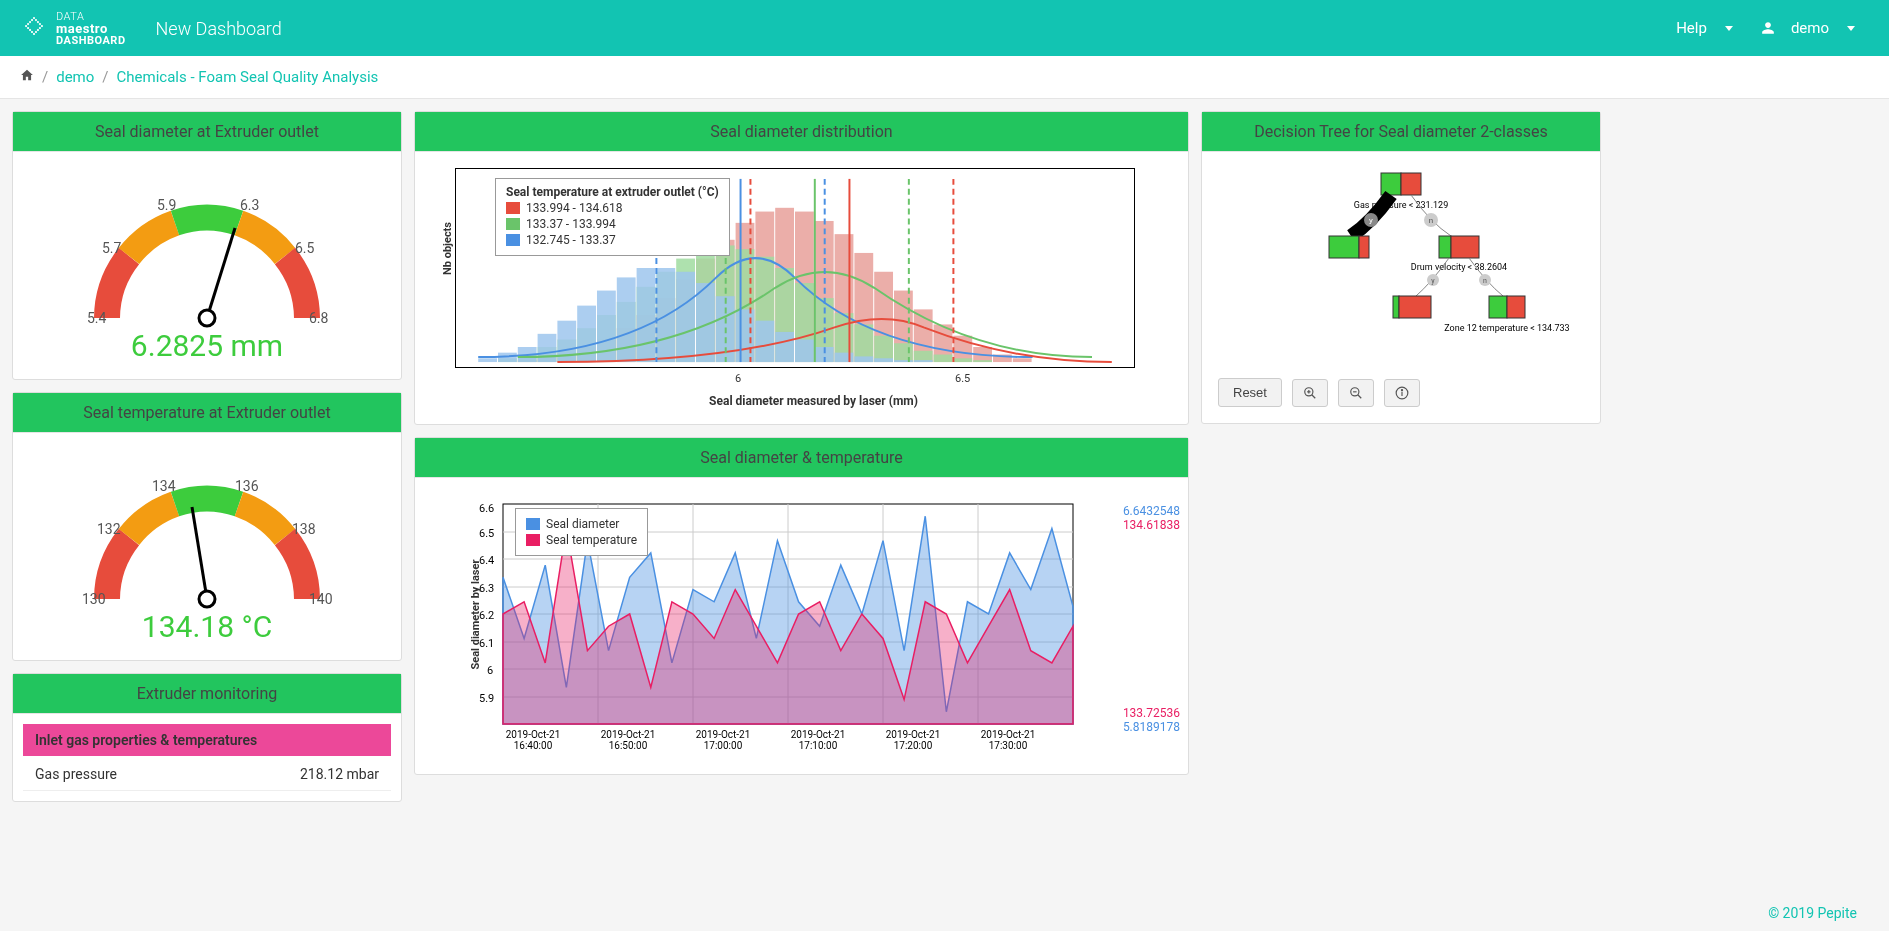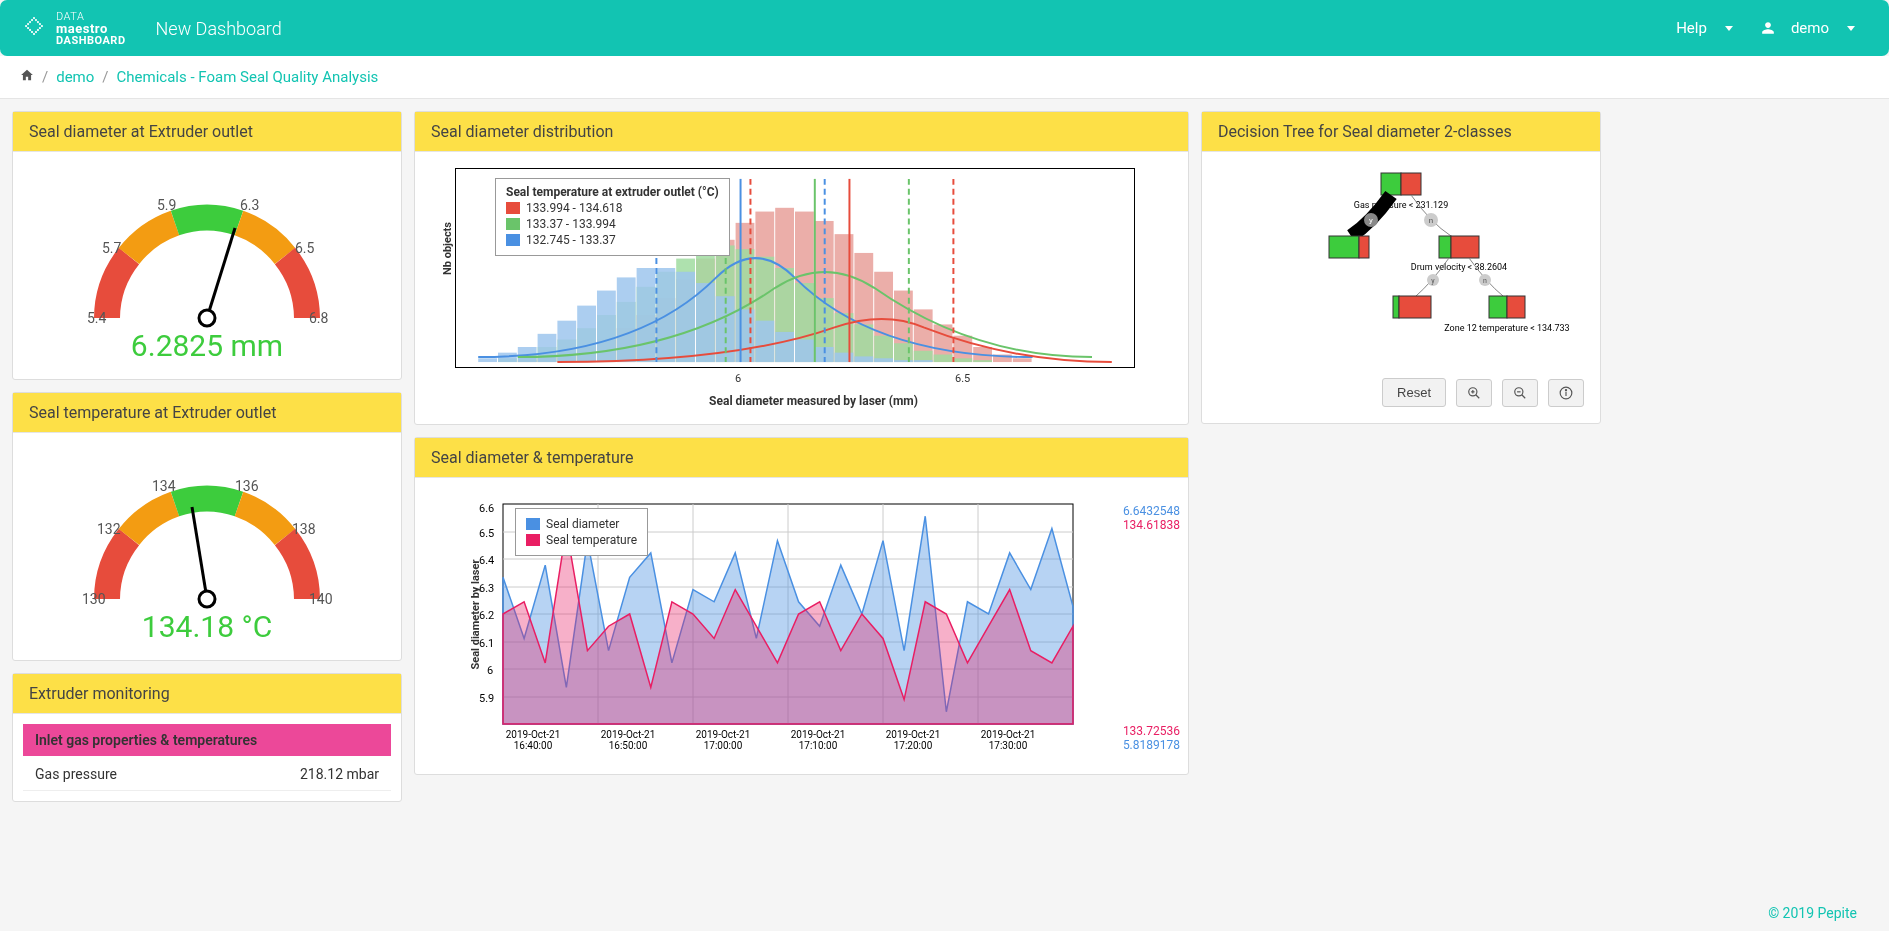--- a/index.html
+++ b/index.html
@@ -1,19 +1,19 @@
 <!DOCTYPE html>
 <html><head>
 <meta charset="utf-8">
 <style>
 * { margin: 0; padding: 0; box-sizing: border-box; }
 body { font-family: -apple-system, BlinkMacSystemFont, "Segoe UI", Roboto, sans-serif; background: #f5f5f5; color: #333; }
 
 
-.header { background: #12c4b2; color: #fff; height: 56px; display: flex; align-items: center; padding: 0 20px; border-radius: 7px; }
+.header { background: #12c4b2; color: #fff; height: 56px; display: flex; align-items: center; padding: 0 20px; }
 .logo { display: flex; align-items: center; gap: 8px; }
 .logo svg { width: 28px; height: 28px; }
 .logo-text { display: flex; flex-direction: column; line-height: 1; font-size: 11px; letter-spacing: 0.5px; }
 .logo-text .l1 { font-weight: 300; }
 .logo-text .l2 { font-weight: 700; font-size: 13px; }
 .logo-text .l3 { font-weight: 700; }
 .dashboard-title { margin-left: 30px; font-size: 18px; font-weight: 300; }
 .header-spacer { flex: 1; }
 .header-link { color: #fff; text-decoration: none; padding: 8px 14px; font-size: 15px; cursor: pointer; display: flex; align-items: center; gap: 16px; }
 .caret-down { width: 0; height: 0; border-left: 4px solid transparent; border-right: 4px solid transparent; border-top: 5px solid #fff; margin-left: 2px; }
@@ -22,40 +22,40 @@
 .breadcrumb-bar { background: #fff; padding: 12px 20px; border-bottom: 1px solid #e5e5e5; display: flex; align-items: center; gap: 8px; font-size: 15px; }
 .breadcrumb-bar a { color: #12c4b2; text-decoration: none; }
 .breadcrumb-bar .sep { color: #999; }
 .home-icon { color: #555; }
 
 
 .main-grid { display: grid; grid-template-columns: 390px 775px 400px; gap: 12px; padding: 12px; }
 .col { display: flex; flex-direction: column; gap: 12px; }
 
 .card { background: #fff; border: 1px solid #ddd; border-radius: 3px; }
-.card-header { background: #fde047; padding: 10px 16px; font-size: 16px; color: #444; border-bottom: 1px solid #e5e5e5; }
+.card-header { background: #22c55e; padding: 10px 16px; font-size: 16px; color: #444; border-bottom: 1px solid #e5e5e5; text-align: center; }
 .card-body { padding: 16px; }
 
 
 .gauge-wrap { display: flex; justify-content: center; position: relative; }
 .gauge-value { text-align: center; color: #3dcc3d; font-size: 30px; font-weight: 400; margin-top: -10px; }
 .gauge-label { font-size: 14px; fill: #555; }
 
 
 .mon-header { background: #ec4899; padding: 8px 12px; font-weight: 600; font-size: 14px; margin-bottom: 2px; }
 .mon-row { display: flex; justify-content: space-between; padding: 8px 12px; border-bottom: 1px solid #eee; font-size: 14px; }
 .mon-row .val-red { color: #e74c3c; }
 
 
 .dist-chart { position: relative; }
 .axis-label-x { text-align: center; font-size: 12px; font-weight: 700; margin-top: 6px; }
 
 
 .tree-svg { display: block; margin: 0 auto; }
-.tree-controls { display: flex; gap: 10px; margin-top: 10px; align-items: center; justify-content: flex-end; }
+.tree-controls { display: flex; gap: 10px; margin-top: 10px; align-items: center; }
 .btn { background: #f2f2f2; border: 1px solid #ccc; border-radius: 3px; padding: 6px 14px; font-size: 13px; cursor: pointer; color: #444; }
 .btn-icon { padding: 6px 10px; display: flex; align-items: center; justify-content: center; }
 
 
 .ts-wrap { position: relative; }
 
 .footer-copy { position: fixed; bottom: 10px; right: 32px; color: #12c4b2; font-size: 14px; }
 
 .legend-box { position: absolute; background: #fff; border: 1px solid #999; padding: 6px 10px; font-size: 12px; }
 .legend-item { display: flex; align-items: center; gap: 6px; margin: 2px 0; }
@@ -383,21 +383,21 @@
           <div class="legend-item">
               <span class="leg-sw" style="background:#e91e63"></span>
               <span>Seal temperature</span>
             </div>
         </div>
         
         <div style="position:absolute; right:8px; top:26px; font-size:12px; text-align:center;">
           <div style="color:#4a90e2">6.6432548</div>
           <div style="color:#e91e63">134.61838</div>
         </div>
-        <div style="position:absolute; right:8px; top:246px; font-size:12px; text-align:center;">
+        <div style="position:absolute; right:8px; top:228px; font-size:12px; text-align:center;">
           <div style="color:#e91e63">133.72536</div>
           <div style="color:#4a90e2">5.8189178</div>
         </div>
       </div>
     </div>
   </div>
 
   <div class="col">
     <div class="card">
       <div class="card-header">Decision Tree for Seal diameter 2-classes</div>

